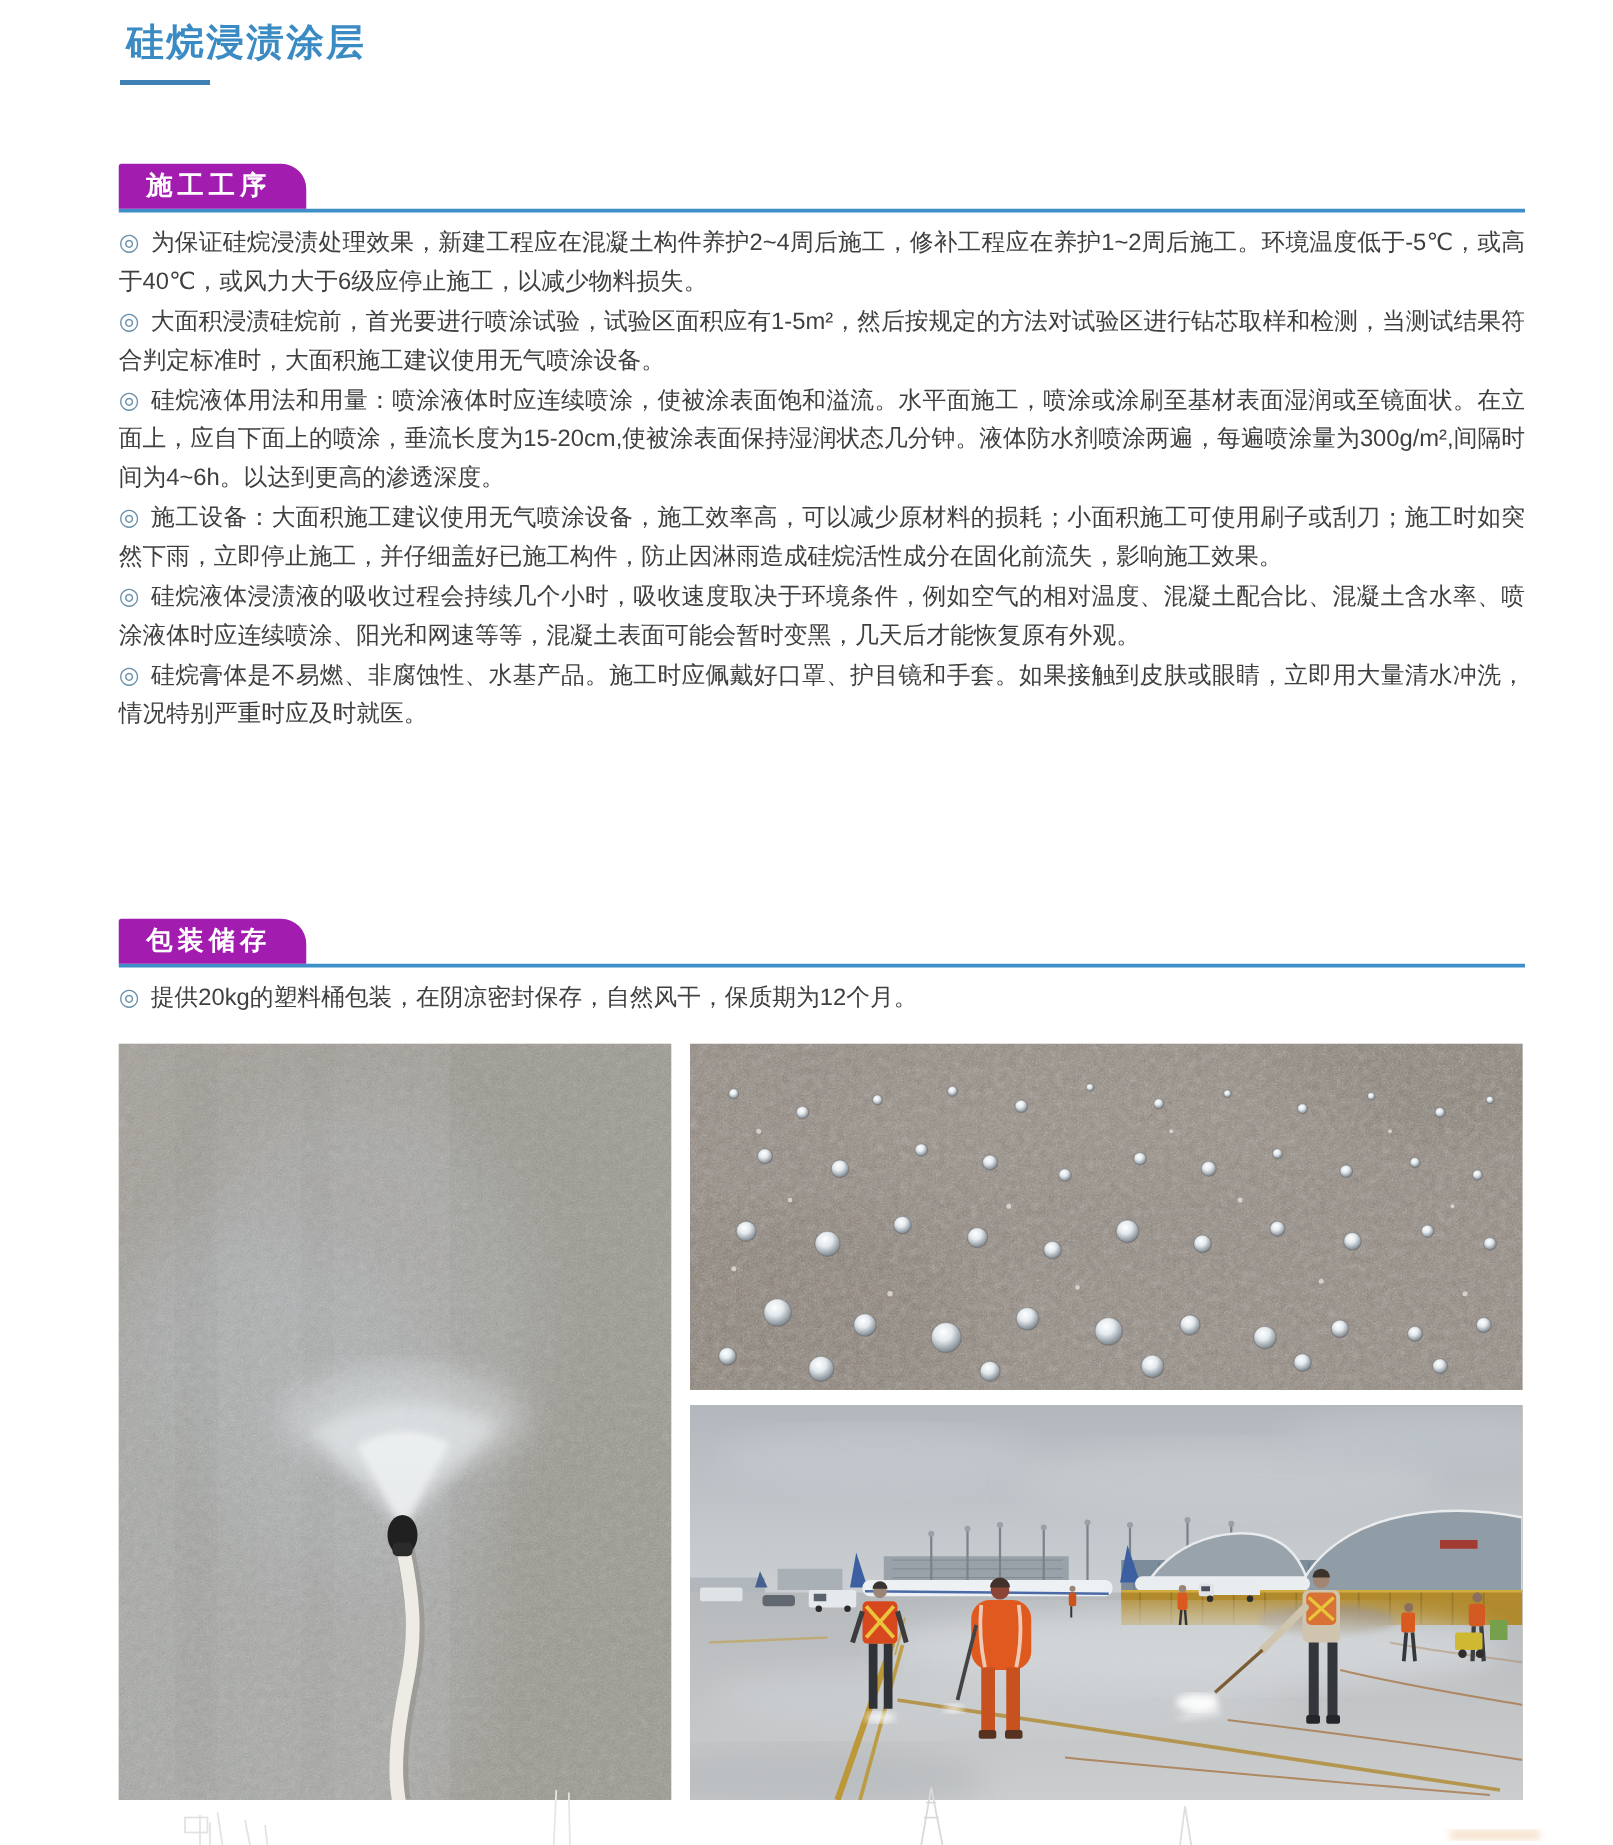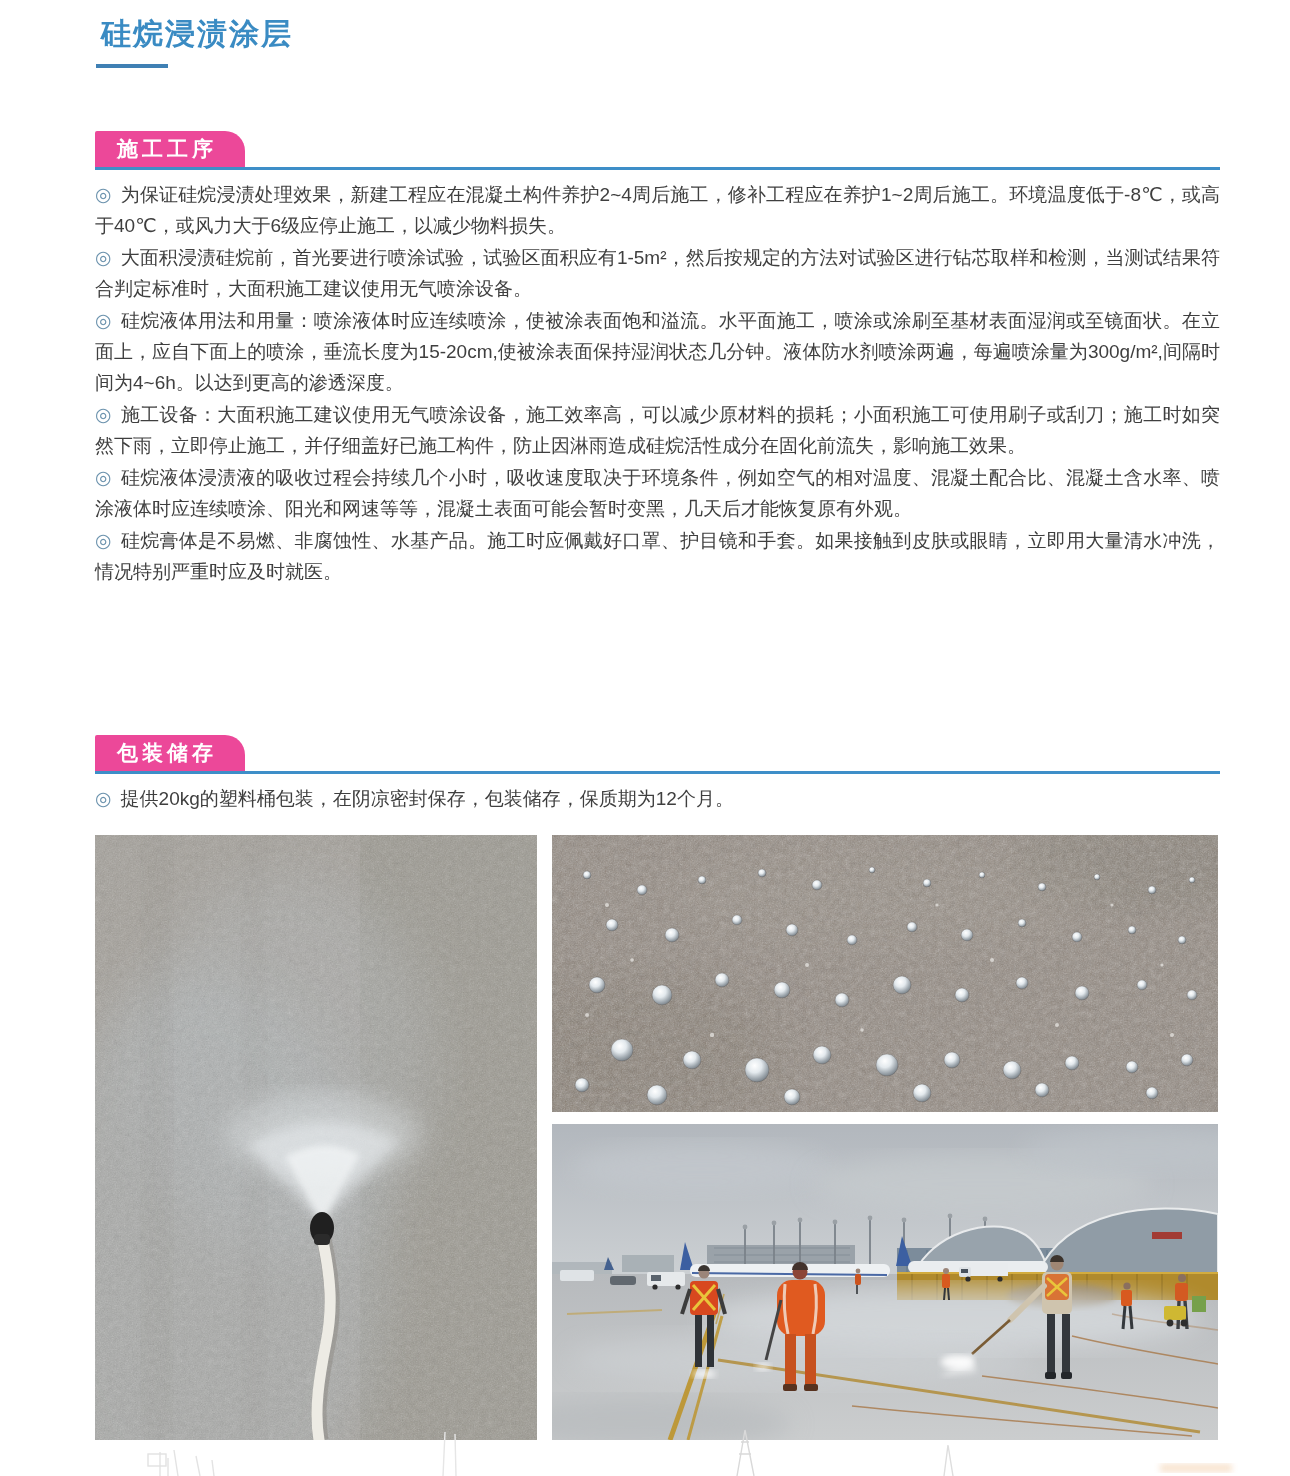--- a/index.html
+++ b/index.html
@@ -4,21 +4,21 @@
 <style>
   html,body{margin:0;padding:0;background:#ffffff;}
   body{width:1290px;height:1476px;font-family:"Liberation Sans","DejaVu Sans",sans-serif;}
   .page{position:relative;width:1290px;height:1476px;background:#fff;overflow:hidden;}
   .page-title{position:absolute;left:101px;top:14px;font-size:30px;font-weight:700;color:#3a8bc3;letter-spacing:2px;}
   .title-rule{position:absolute;left:96px;top:64px;width:72px;height:4px;background:#3f80b4;}
   .section{position:absolute;left:95px;width:1125px;}
   .sec1{top:131px;}
   .sec2{top:735px;}
   .section-head{border-bottom:3px solid #3e8ec8;line-height:0;}
-  .badge{display:inline-block;background:#ec4899;color:#ffffff;font-size:21px;font-weight:700;letter-spacing:4px;padding:7px 28px 7px 22px;border-radius:2px 20px 0 0;line-height:22px;}
+  .badge{display:inline-block;background:#a21caf;color:#ffffff;font-size:21px;font-weight:700;letter-spacing:4px;padding:7px 28px 7px 22px;border-radius:2px 20px 0 0;line-height:22px;}
   .bullets{margin-top:9px;}
   .bullets p{margin:0 0 1px 0;font-size:19px;line-height:31px;color:#3f3f3f;text-align:justify;}
   .mk{color:#6b92ad;margin-right:9px;}
   .photo{position:absolute;overflow:hidden;background:#9a968f;}
   .photo svg{display:block;}
   #photo1{left:95px;top:835px;width:442px;height:605px;}
   #photo2{left:552px;top:835px;width:666px;height:277px;}
   #photo3{left:552px;top:1124px;width:666px;height:316px;}
   .wm{position:absolute;left:0;top:1420px;width:1290px;height:56px;}
 </style>
@@ -28,35 +28,35 @@
 <div class="page">
 
   <div class="page-title">硅烷浸渍涂层</div>
   <div class="title-rule"></div>
 
   <div class="section sec1">
     <div class="section-head">
       <span class="badge">施工工序</span>
     </div>
     <div class="bullets">
-      <p><span class="mk">◎</span><span>为保证硅烷浸渍处理效果，新建工程应在混凝土构件养护2~4周后施工，修补工程应在养护1~2周后施工。环境温度低于-8℃，或高于40℃，或风力大于6级应停止施工，以减少物料损失。</span></p>
+      <p><span class="mk">◎</span><span>为保证硅烷浸渍处理效果，新建工程应在混凝土构件养护2~4周后施工，修补工程应在养护1~2周后施工。环境温度低于-5℃，或高于40℃，或风力大于6级应停止施工，以减少物料损失。</span></p>
       <p><span class="mk">◎</span><span>大面积浸渍硅烷前，首光要进行喷涂试验，试验区面积应有1-5m²，然后按规定的方法对试验区进行钻芯取样和检测，当测试结果符合判定标准时，大面积施工建议使用无气喷涂设备。</span></p>
       <p><span class="mk">◎</span><span>硅烷液体用法和用量：喷涂液体时应连续喷涂，使被涂表面饱和溢流。水平面施工，喷涂或涂刷至基材表面湿润或至镜面状。在立面上，应自下面上的喷涂，垂流长度为15-20cm,使被涂表面保持湿润状态几分钟。液体防水剂喷涂两遍，每遍喷涂量为300g/m²,间隔时间为4~6h。以达到更高的渗透深度。</span></p>
       <p><span class="mk">◎</span><span>施工设备：大面积施工建议使用无气喷涂设备，施工效率高，可以减少原材料的损耗；小面积施工可使用刷子或刮刀；施工时如突然下雨，立即停止施工，并仔细盖好已施工构件，防止因淋雨造成硅烷活性成分在固化前流失，影响施工效果。</span></p>
       <p><span class="mk">◎</span><span>硅烷液体浸渍液的吸收过程会持续几个小时，吸收速度取决于环境条件，例如空气的相对温度、混凝土配合比、混凝土含水率、喷涂液体时应连续喷涂、阳光和网速等等，混凝土表面可能会暂时变黑，几天后才能恢复原有外观。</span></p>
       <p><span class="mk">◎</span><span>硅烷膏体是不易燃、非腐蚀性、水基产品。施工时应佩戴好口罩、护目镜和手套。如果接触到皮肤或眼睛，立即用大量清水冲洗，情况特别严重时应及时就医。</span></p>
     </div>
   </div>
 
   <div class="section sec2">
     <div class="section-head">
       <span class="badge">包装储存</span>
     </div>
     <div class="bullets">
-      <p><span class="mk">◎</span><span>提供20kg的塑料桶包装，在阴凉密封保存，包装储存，保质期为12个月。</span></p>
+      <p><span class="mk">◎</span><span>提供20kg的塑料桶包装，在阴凉密封保存，自然风干，保质期为12个月。</span></p>
     </div>
   </div>
 
   <div class="photo" id="photo1">
     <svg width="442" height="605" viewBox="0 0 442 605">
       <defs>
         <filter id="grain" x="0" y="0" width="100%" height="100%">
             <feTurbulence type="fractalNoise" baseFrequency="0.75" numOctaves="2" stitchTiles="stitch"></feTurbulence>
             <feColorMatrix type="saturate" values="0"></feColorMatrix>
           </filter>

